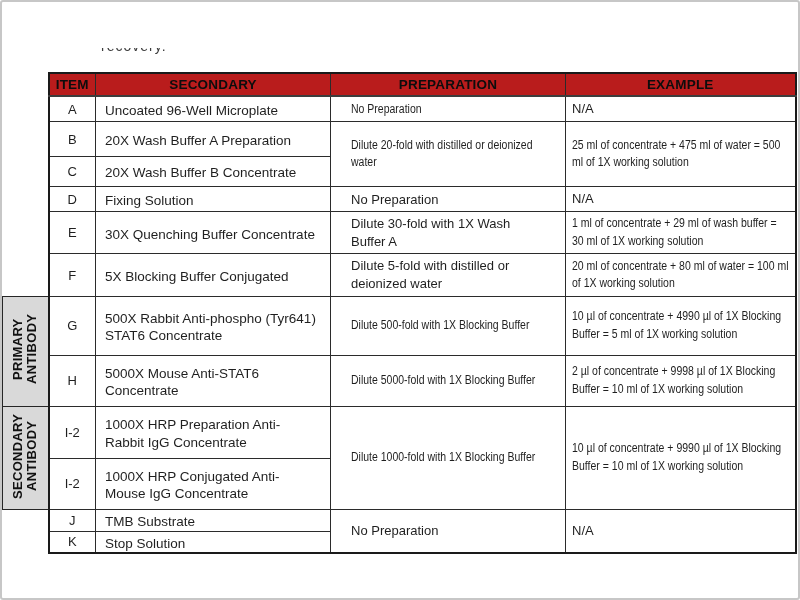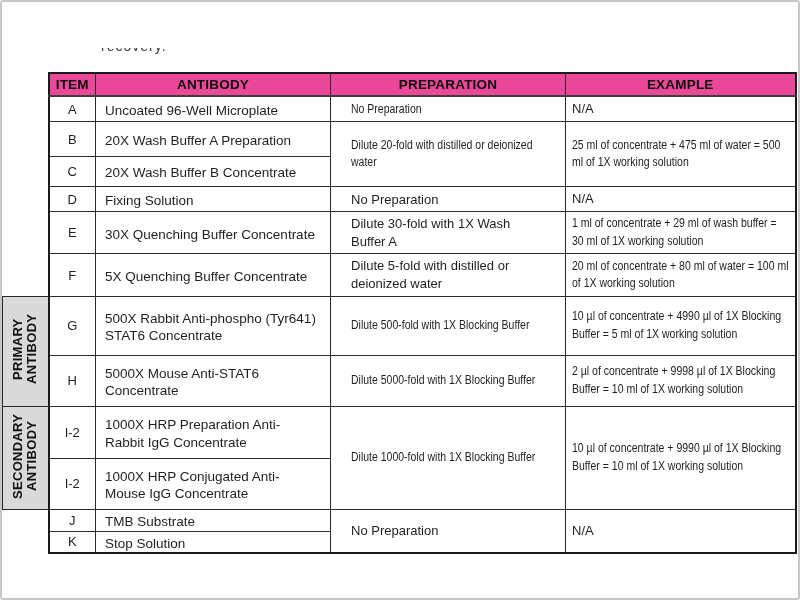--- a/index.html
+++ b/index.html
@@ -33,21 +33,21 @@
   col.c-item  { width: 47px; }
   col.c-comp  { width: 235px; }
   col.c-prep  { width: 235px; }
   col.c-ex    { width: 230px; }
 
   td, th { vertical-align: middle; overflow: hidden; }
 
   
   .cell { border: 1px solid #2b2b2b; }
   .hc {
-    background: #ec4899;
+    background: #b91c1c;
     border: 1px solid #2b2b2b;
     border-top: 2px solid #1a1a1a;
     border-bottom: 2px solid #3d3d3d;
     font-weight: 700; font-size: 13.5px; text-align: center;
     color: #0d0d0d; letter-spacing: 0.2px;
   }
   .bl2 { border-left: 2px solid #1a1a1a; }
   .br2 { border-right: 2px solid #1a1a1a; }
   .bb2 { border-bottom: 2px solid #1a1a1a; }
 
@@ -115,21 +115,21 @@
         <col class="c-item">
         <col class="c-comp">
         <col class="c-prep">
         <col class="c-ex">
     </colgroup>
 
     <tbody>
         <tr class="rh">
       <td class="ghost"></td>
       <th class="hc bl2">ITEM</th>
-      <th class="hc">ANTIBODY</th>
+      <th class="hc">SECONDARY</th>
       <th class="hc">PREPARATION</th>
       <th class="hc br2">EXAMPLE</th>
     </tr>
 
     <tr class="rA">
       <td class="ghost" rowspan="6"></td>
       <td class="cell item-cell bl2">
             <div class="txt">A</div>
           </td>
       <td class="cell comp-cell">
@@ -195,21 +195,21 @@
       <td class="cell ex-cell br2">
             <div class="txt cnd">1 ml of concentrate + 29 ml of wash buffer = 30 ml of 1X working solution</div>
           </td>
     </tr>
 
     <tr class="rF">
       <td class="cell item-cell bl2">
             <div class="txt">F</div>
           </td>
       <td class="cell comp-cell">
-            <div class="txt">5X Quenching Buffer Concentrate</div>
+            <div class="txt">5X Blocking Buffer Conjugated</div>
           </td>
       <td class="cell prep-cell">
             <div class="txt">Dilute 5-fold with distilled or deionized water</div>
           </td>
       <td class="cell ex-cell br2">
             <div class="txt cnd">20 ml of concentrate + 80 ml of water = 100 ml of 1X working solution</div>
           </td>
     </tr>
 
     <tr class="rG">

